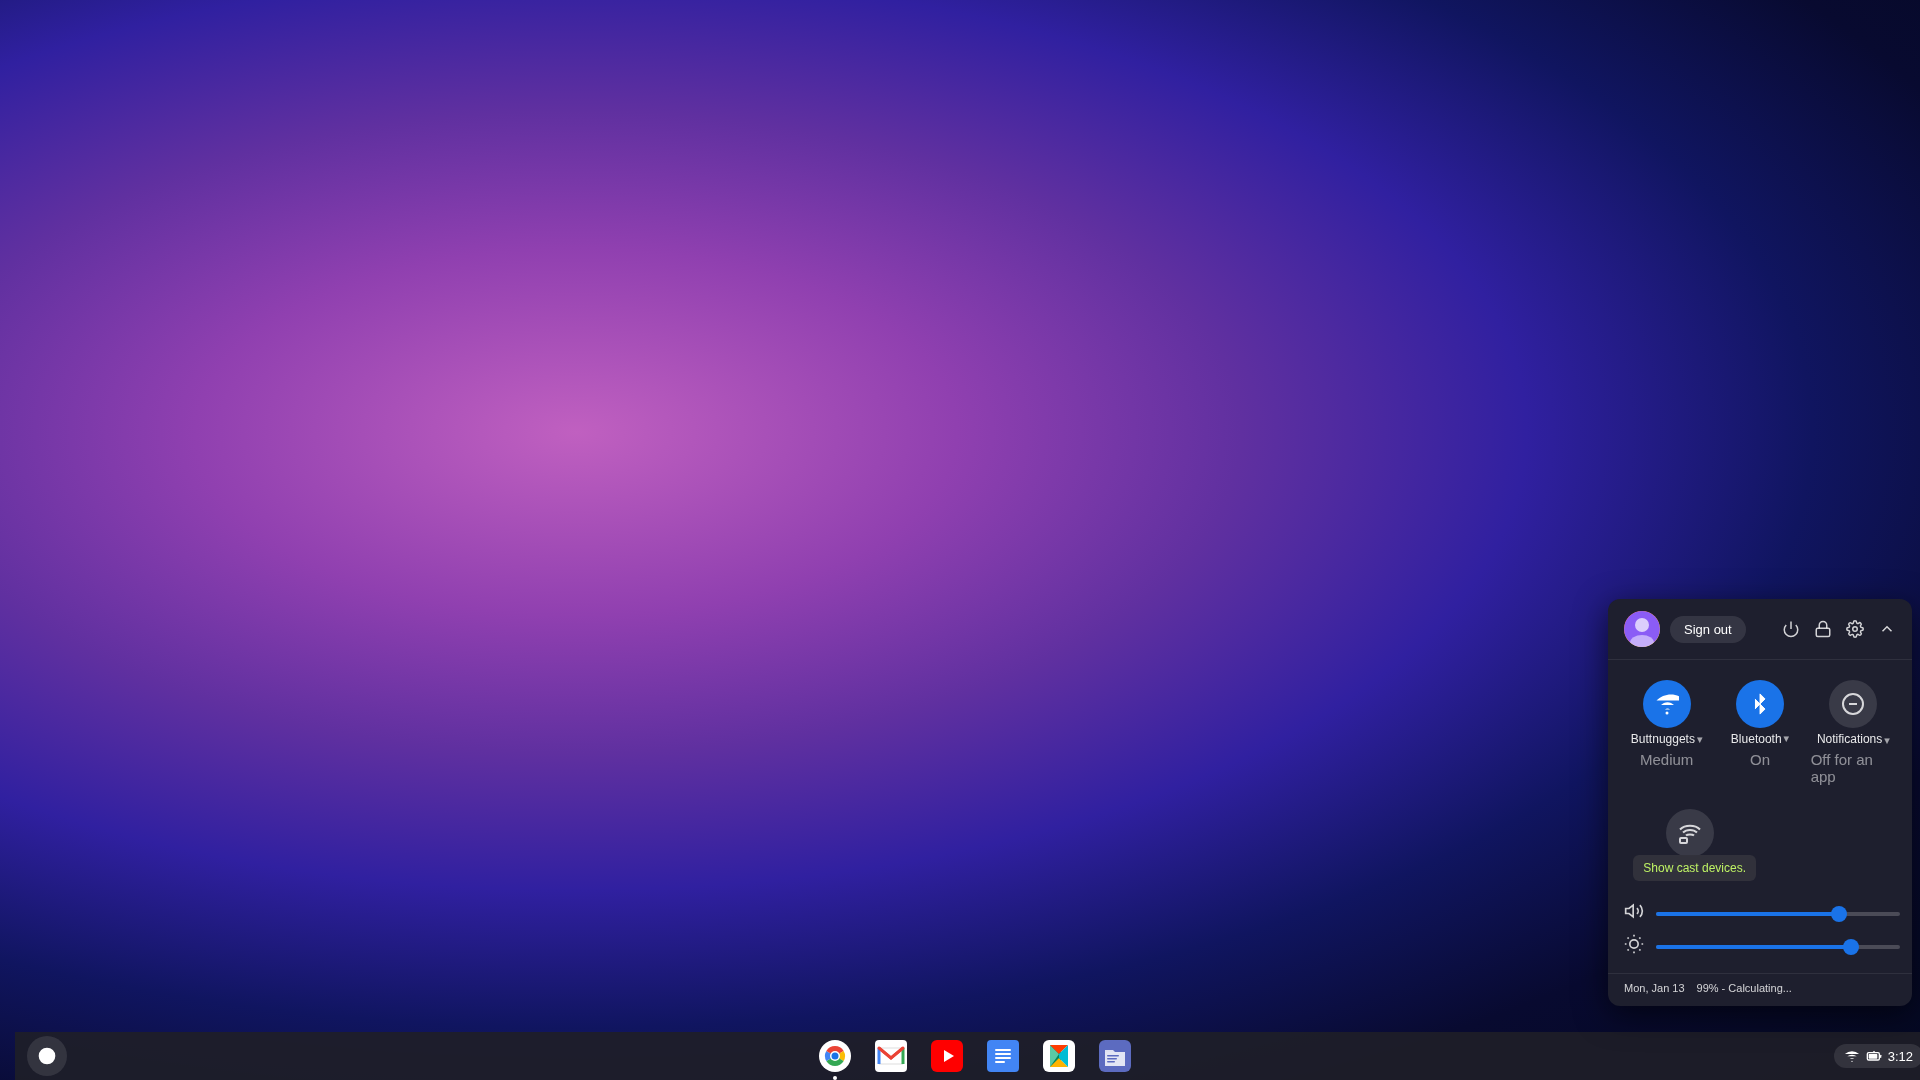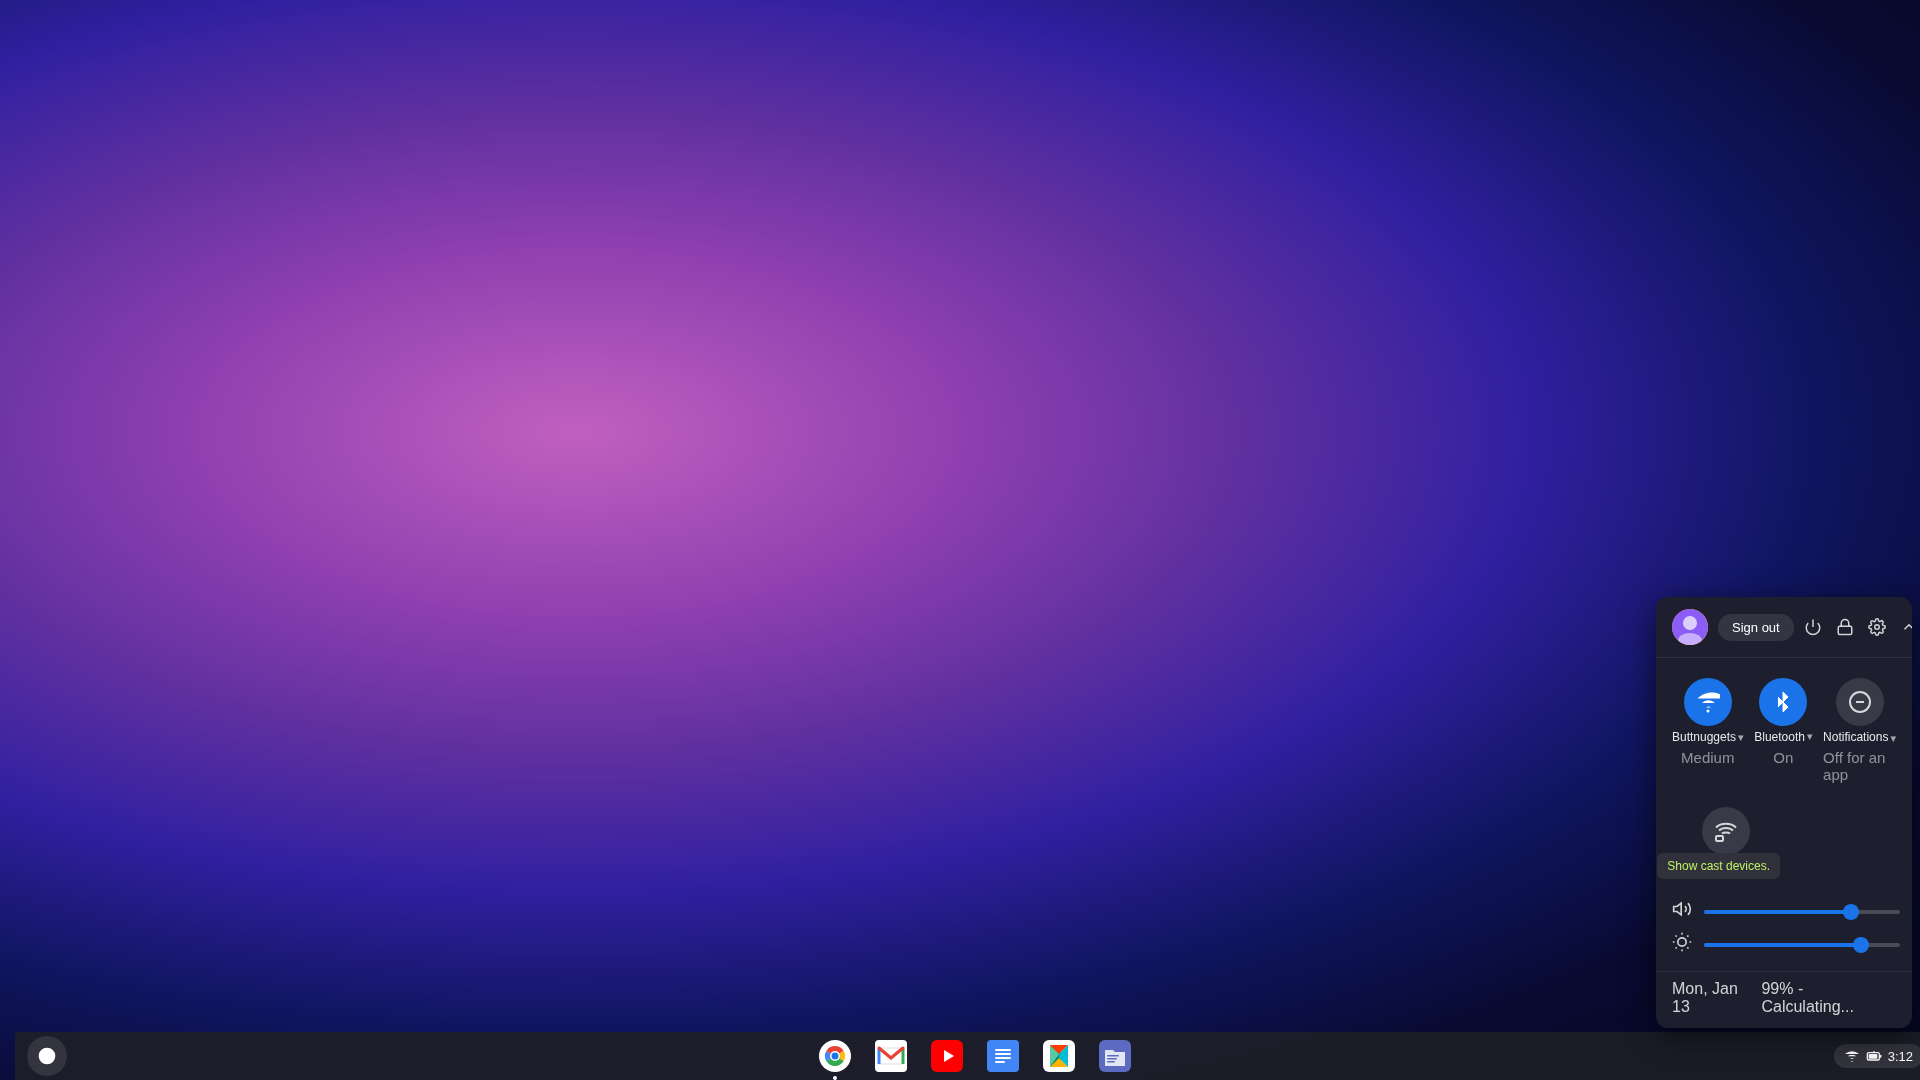--- a/index.html
+++ b/index.html
@@ -78,23 +78,23 @@
       gap: 6px;
       background: rgba(255,255,255,0.1);
       border-radius: 20px;
       padding: 4px 10px;
       cursor: pointer;
     }
 
     
     #quick-panel {
       position: absolute;
-      bottom: 52px;
+      bottom: 74px;
       right: 8px;
-      width: 256px;
+      width: 304px;
       background: #1e1f2e;
       border-radius: 12px;
       padding: 0;
       z-index: 200;
       box-shadow: 0 8px 32px rgba(0,0,0,0.6);
       overflow: hidden;
     }
 
     
     #panel-header {
@@ -267,25 +267,24 @@
       position: absolute;
       top: 50%;
       transform: translateY(-50%);
     }
 
     
     #panel-footer {
       display: flex;
       align-items: center;
       padding: 8px 16px 12px 16px;
-      gap: 4px;
+      gap: 12px;
       color: rgba(255,255,255,0.8);
-      font-size: 16px;
+      font-size: 11px;
       border-top: 1px solid rgba(255,255,255,0.08);
-      justify-content: space-between;
     }
 
     
     svg { display: inline-block; }
 
     .dot-indicator {
       width: 4px;
       height: 4px;
       background: white;
       border-radius: 50%;

